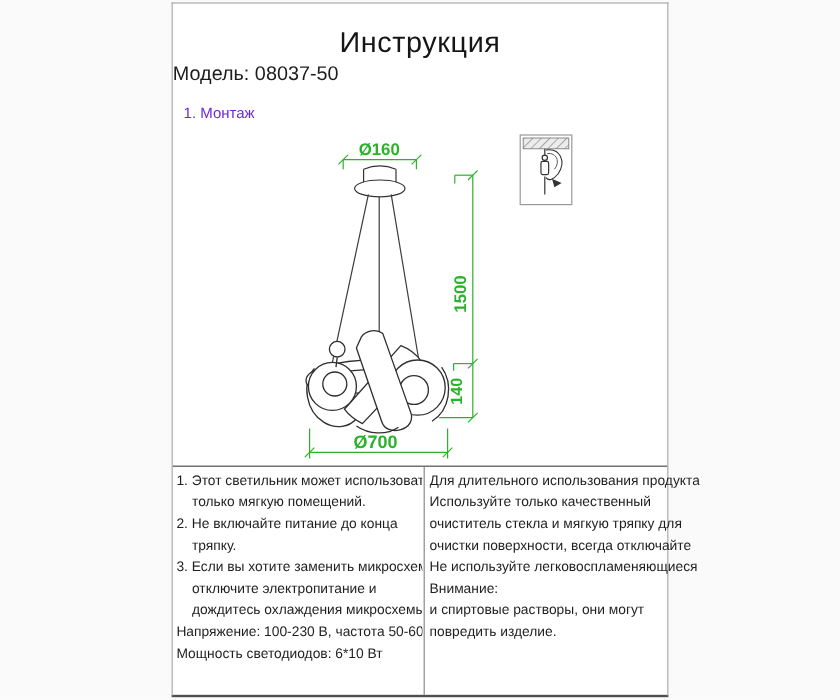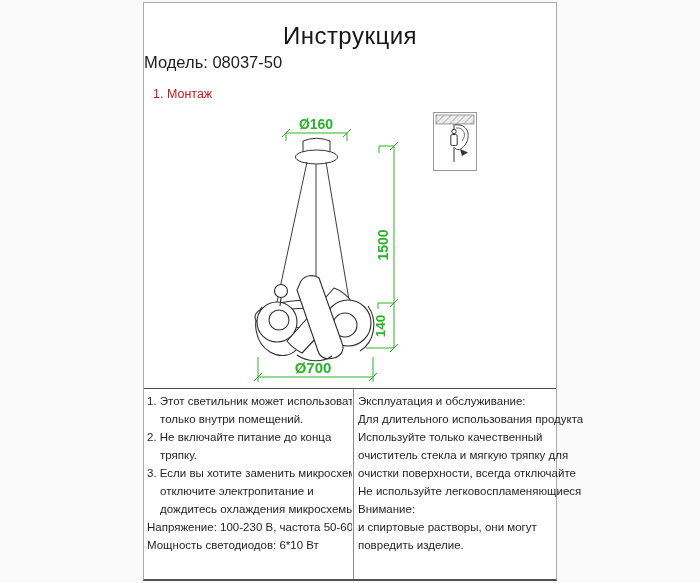--- a/index.html
+++ b/index.html
@@ -22,21 +22,21 @@
   .title{
     position:absolute;top:19px;left:0;width:100%;
     text-align:center;font-size:24px;color:#161616;letter-spacing:.5px;
   }
   .model{
     position:absolute;top:50px;left:0;width:100%;
     text-align:left;font-size:16.5px;color:#1c1c1c;
   }
   .section{
     position:absolute;top:84px;left:9px;
-    font-size:12.5px;color:#b91c1c;
+    font-size:12.5px;color:#6d28d9;
   }
   
   svg.diagram{position:absolute;left:0;top:0;pointer-events:none;}
   
   .bottom-box{
     position:absolute;left:0;right:0;top:385px;bottom:0;
     border-top:1px solid #4f4f4f;
     display:flex;
   }
   .col-left{
@@ -61,31 +61,30 @@
 <div id="canvas">
 
   <div class="page">
     <div class="title">Инструкция</div>
     <div class="model">Модель: 08037-50</div>
     <div class="section">1. Монтаж</div>
 
     <div class="bottom-box">
       <div class="col-left">
         <div class="tline">1. Этот светильник может использоваться</div>
-        <div class="tline cont">только внутри помещений.</div>
+        <div class="tline cont">только мягкую помещений.</div>
         <div class="tline">2. Не включайте питание до конца</div>
         <div class="tline cont">тряпку.</div>
         <div class="tline">3. Если вы хотите заменить микросхему,</div>
         <div class="tline cont">отключите электропитание и</div>
         <div class="tline cont">дождитесь охлаждения микросхемы.</div>
         <div class="tline">Напряжение: 100-230 В, частота 50-60 Гц</div>
         <div class="tline">Мощность светодиодов: 6*10 Вт</div>
       </div>
       <div class="col-right">
-        <div class="tline">Эксплуатация и обслуживание:</div>
         <div class="tline">Для длительного использования продукта</div>
         <div class="tline">Используйте только качественный</div>
         <div class="tline">очиститель стекла и мягкую тряпку для</div>
         <div class="tline">очистки поверхности, всегда отключайте</div>
         <div class="tline">Не используйте легковоспламеняющиеся</div>
         <div class="tline">Внимание:</div>
         <div class="tline">и спиртовые растворы, они могут</div>
         <div class="tline">повредить изделие.</div>
       </div>
     </div>

